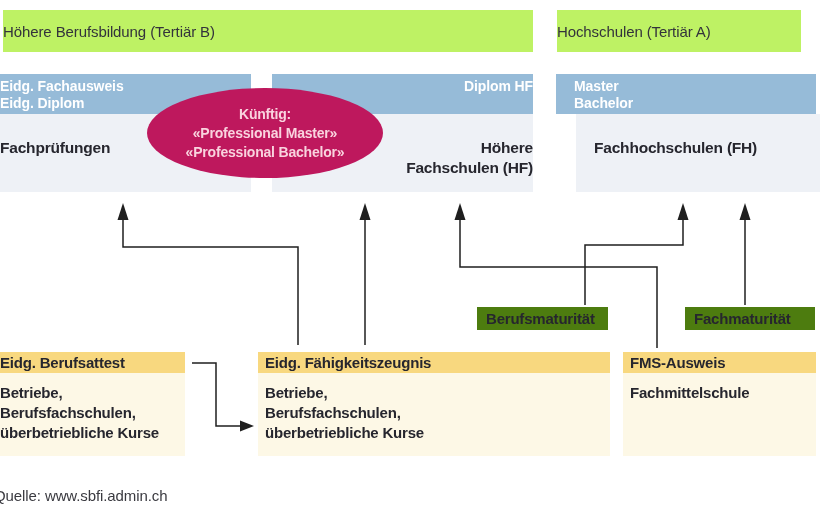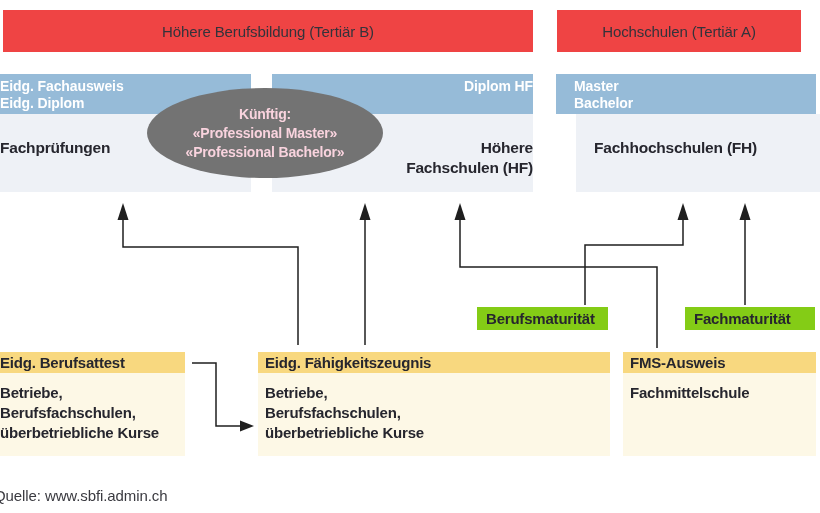--- a/index.html
+++ b/index.html
@@ -3,43 +3,43 @@
 <meta charset="utf-8">
 <style>
   html,body{margin:0;padding:0;background:#fff;}
   #stage{
     position:relative;width:820px;height:513px;background:#ffffff;
     overflow:hidden;font-family:"Liberation Sans","DejaVu Sans",sans-serif;
     color:#26262e;
   }
   .abs{position:absolute;box-sizing:border-box;}
   .sectionbar{
-    background:#ef4444;color:#33333b;font-size:15px;
-    display:flex;align-items:center;justify-content:center;
+    background:#bef264;color:#33333b;font-size:15px;
+    display:flex;align-items:center;
     letter-spacing:-0.1px;
   }
   .colhead{
     background:#96bbd8;color:#ffffff;font-weight:bold;font-size:14px;
     line-height:17px;padding-top:4px;letter-spacing:-0.1px;
   }
   .colbody{
     background:#eef1f6;color:#26262e;font-weight:bold;font-size:15.5px;
     line-height:20px;padding-top:24px;letter-spacing:-0.2px;
   }
   .al{padding-left:8px;text-align:left;}
   .ar{text-align:right;}
   .al3{padding-left:18px;}
   .bubble{
-    background:#737373;border-radius:50%;
+    background:#be185d;border-radius:50%;
     display:flex;flex-direction:column;align-items:center;justify-content:center;
     text-align:center;color:#f9d3de;font-weight:bold;font-size:14px;line-height:19px;
     letter-spacing:-0.2px;
   }
   .ylabel{
-    background:#84cc16;color:#26262e;font-weight:bold;font-size:15px;
+    background:#4d7c0f;color:#26262e;font-weight:bold;font-size:15px;
     line-height:23px;padding-left:9px;letter-spacing:-0.2px;
   }
   .lbox-head{
     background:#f8d87f;color:#26262e;font-weight:bold;font-size:15px;
     line-height:21px;letter-spacing:-0.2px;
   }
   .lbox-body{
     background:#fdf8e6;color:#26262e;font-weight:bold;font-size:15px;
     line-height:20px;padding-top:10px;letter-spacing:-0.2px;
   }

